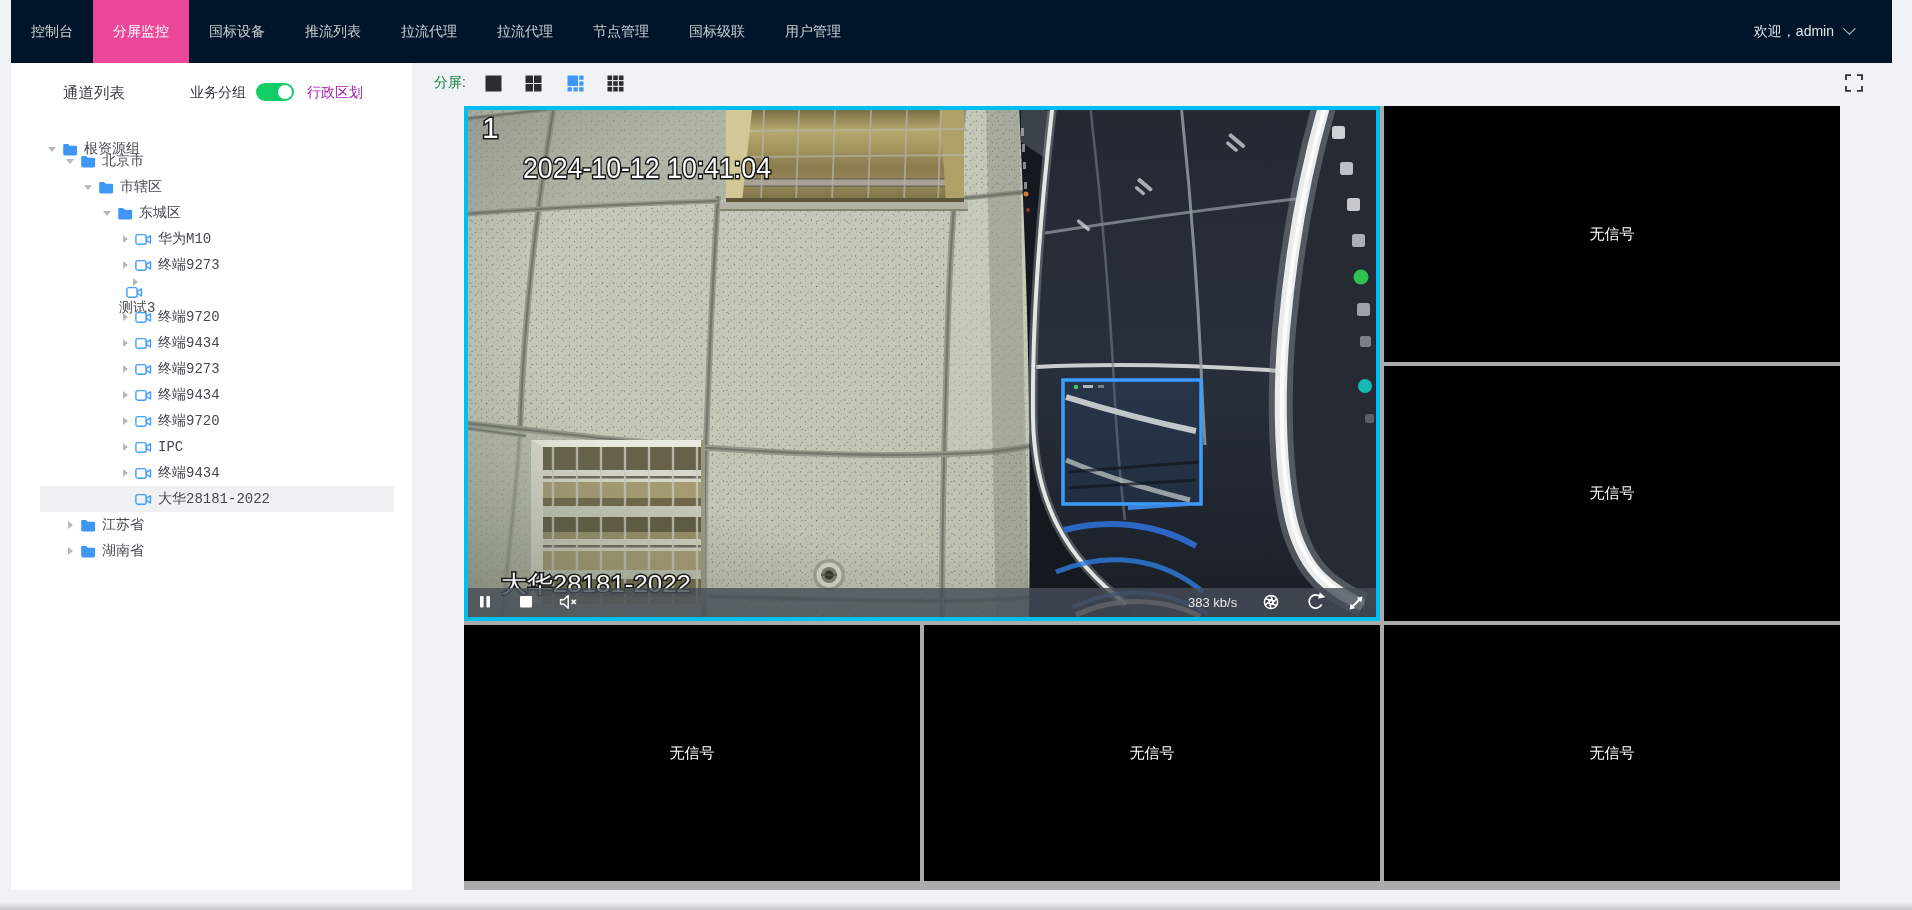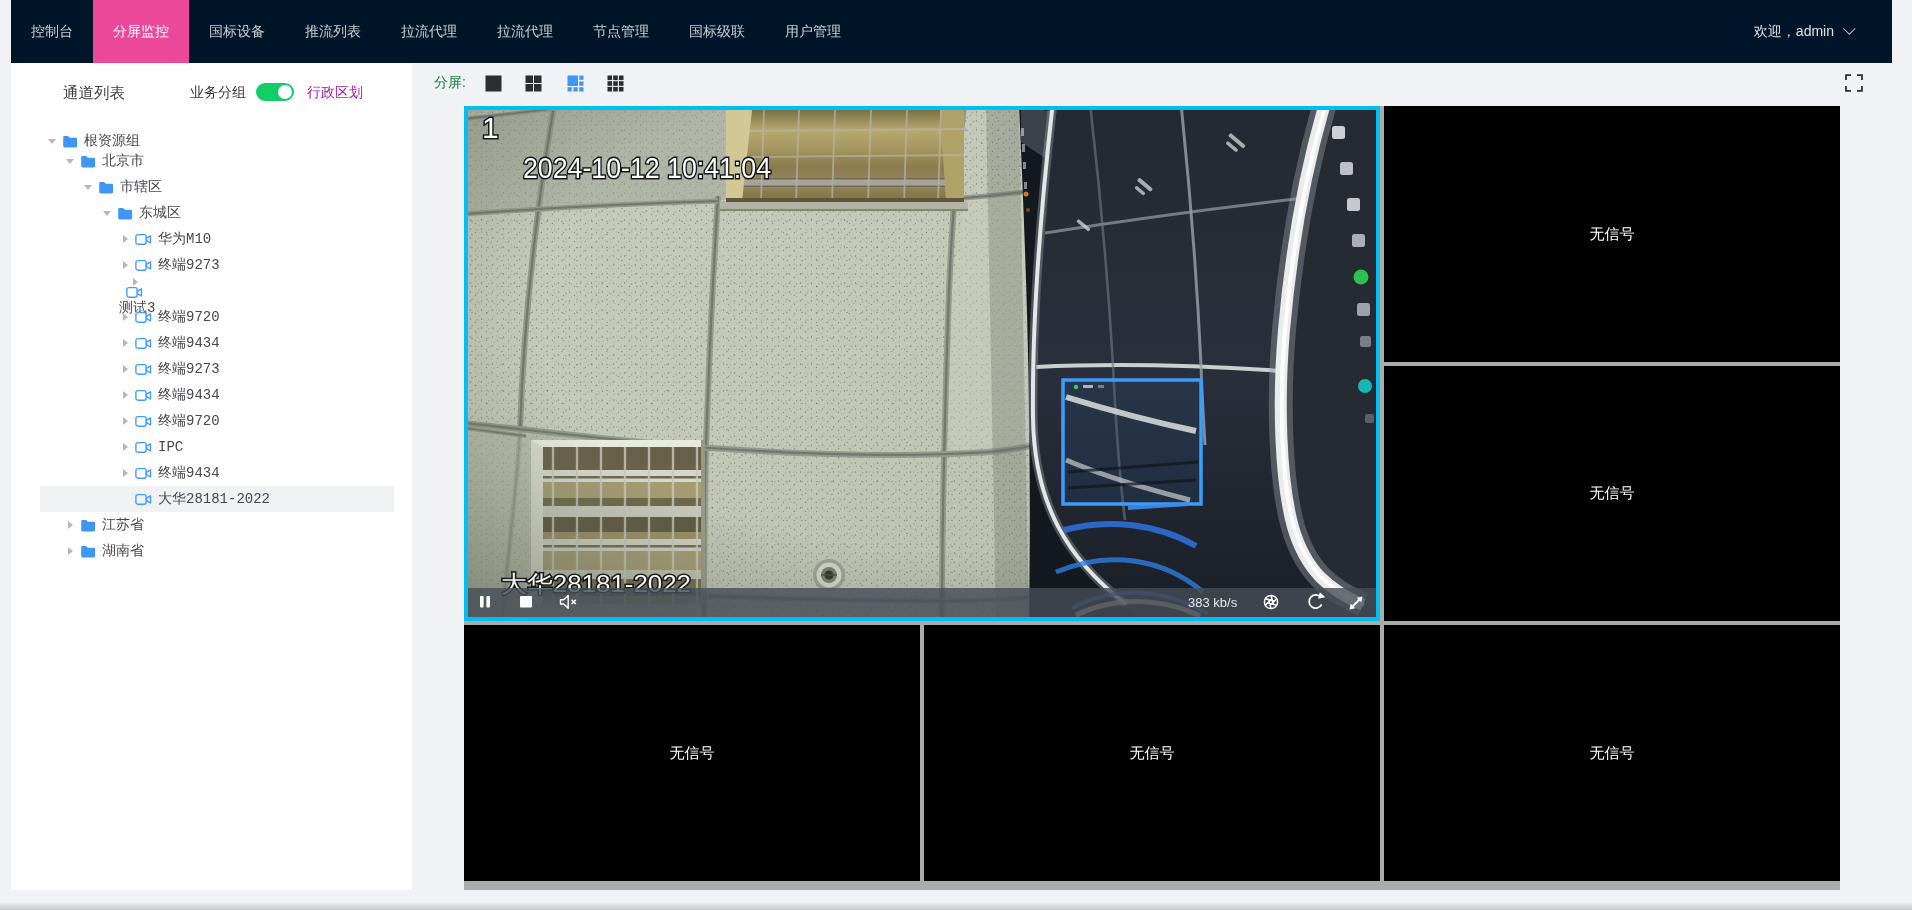--- a/index.html
+++ b/index.html
@@ -59,21 +59,21 @@
   <div id="user">欢迎，admin<span class="chev"></span></div>
 </div>
 
 <div id="side">
   <div class="hd-title">通道列表</div>
   <div class="hd-label">业务分组</div>
   <div id="switch">
       <div class="knob"></div>
     </div>
   <div class="hd-link">行政区划</div>
-  <div class="trow" style="left:35px; top:65px;"><span class="caret">
+  <div class="trow" style="left:35px; top:73px;"><span class="caret">
         <span class="cd"></span>
       </span><span class="ticon">
         <svg width="16" height="15" viewBox="0 0 16 15">
           <path d="M1.2,3.2 a1.3,1.3 0 0 1 1.3,-1.3 h3.6 l1.7,1.9 h6 a1.3,1.3 0 0 1 1.3,1.3 v7 a1.3,1.3 0 0 1 -1.3,1.3 H2.5 a1.3,1.3 0 0 1 -1.3,-1.3 z" fill="#3f97f5"></path>
         </svg>
       </span>根资源组</div>
   <div class="trow" style="left:53px; top:85px;"><span class="caret">
         <span class="cd"></span>
       </span><span class="ticon">
         <svg width="16" height="15" viewBox="0 0 16 15">

